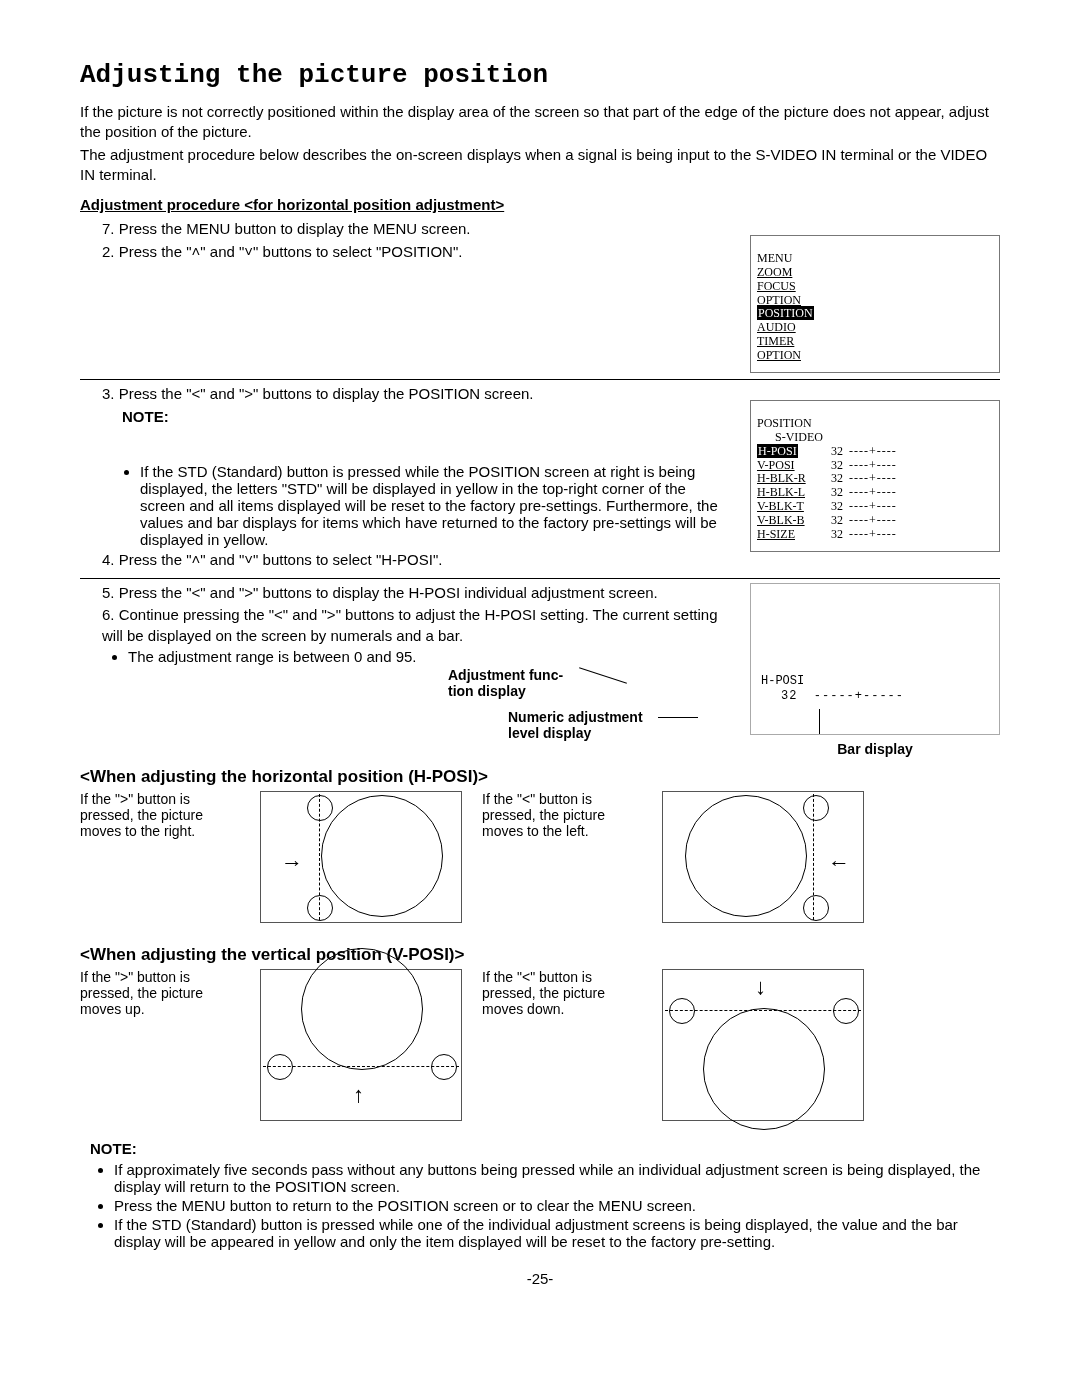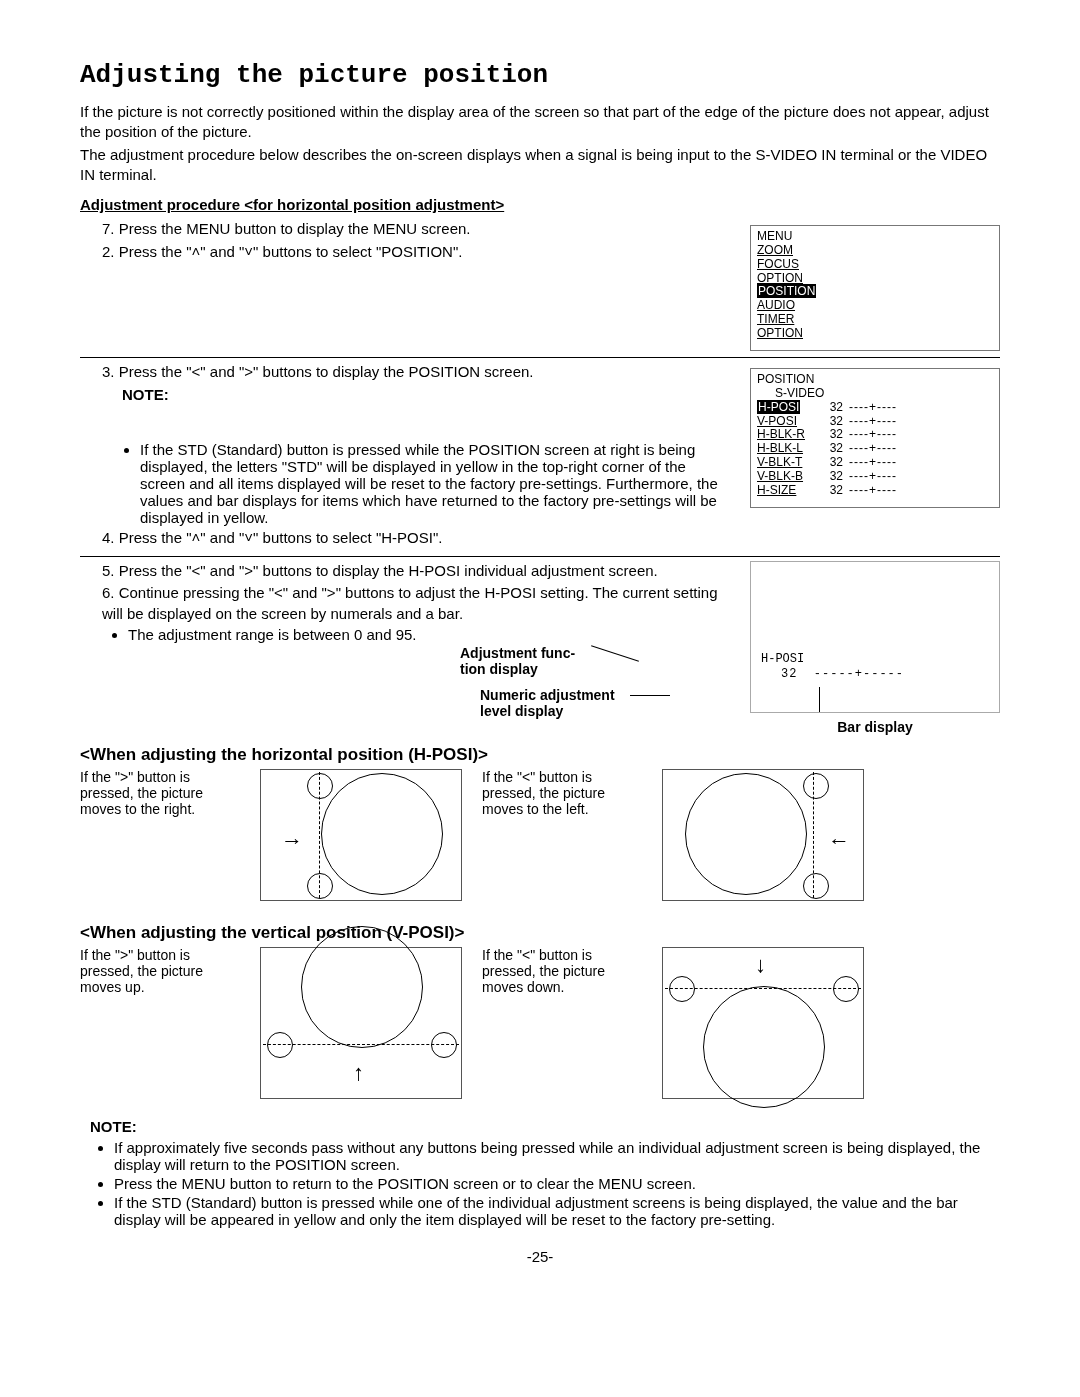--- a/index.html
+++ b/index.html
@@ -18,26 +18,26 @@
     font-family: Liberation Mono, monospace;
   }
   p { margin: 2px 0; line-height: 1.35; }
   .underline { text-decoration: underline; font-weight: bold; }
   .hr { border-top: 1px solid #000; margin: 6px 0 2px 0; }
   .section { display: flex; gap: 20px; align-items: flex-start; margin-top: 2px; }
   .left { flex: 1; }
   .right { width: 250px; }
   .osd-box {
     border: 1px solid #777;
-    padding: 4px 6px 10px 6px;
-    font-family: Liberation Sans, sans-serif;
+    padding: 16px 6px 10px 6px;
+    font-family: Liberation Serif, serif;
     font-size: 12px;
     line-height: 1.15;
     background: #fff;
-    margin-top: 8px;
+    margin-top: 18px;
   }
   .osd-box u { text-decoration: underline; }
   .hi { background: #000; color: #fff; padding: 0 1px; }
   .osd-row { display: flex; }
   .osd-row .c1 { width: 62px; }
   .osd-row .c2 { width: 24px; text-align: right; margin-right: 6px; }
   .osd-row .c3 { flex: 1; letter-spacing: 1px; }
   ul.bul { margin: 2px 0 2px 28px; padding: 0; }
   ul.bul li { list-style: disc; margin: 2px 0; }
   .indent { padding-left: 22px; }
@@ -151,26 +151,26 @@
 <div class="hr"></div>
 
 <div class="section">
   <div class="left">
     <p class="indent">5. Press the "&lt;" and "&gt;" buttons to display the H-POSI individual adjustment screen.</p>
     <p class="indent">6. Continue pressing the "&lt;" and "&gt;" buttons to adjust the H-POSI setting. The current setting will be displayed on the screen by numerals and a bar.</p>
     <ul class="bul" style="margin-left:48px;">
       <li>The adjustment range is between 0 and 95.</li>
     </ul>
     <div style="position:relative; height:90px;">
-      <div class="callouts" style="position:absolute; left:380px; top:0;">
+      <div class="callouts" style="position:absolute; left:368px; top:0;">
         <span>Adjustment func-</span>
         <span class="cline" style="left:130px; top:8px; width:50px; transform:rotate(18deg);"></span>
         <br><span>tion display</span>
       </div>
-      <div class="callouts" style="position:absolute; left:400px; top:42px;">
+      <div class="callouts" style="position:absolute; left:428px; top:42px;">
         <span>Numeric adjustment</span>
         <span class="cline" style="left:150px; top:8px; width:40px;"></span>
         <br><span>level display</span>
       </div>
     </div>
   </div>
   <div class="right">
     <div class="adj-box">
       <div class="adj-func">H-POSI</div>
       <div class="adj-num">

